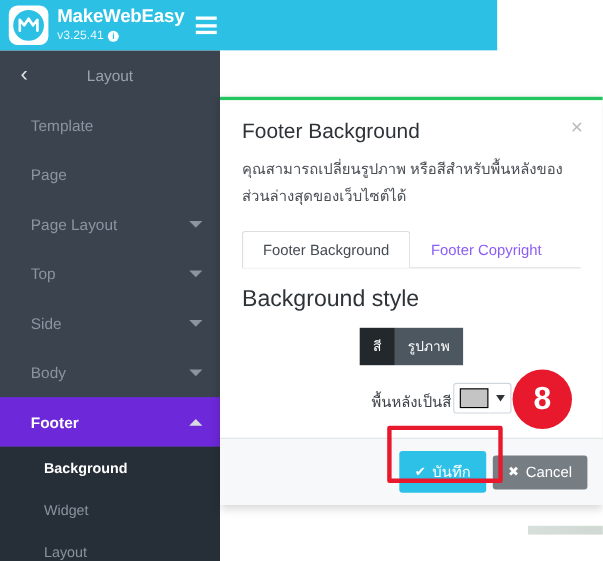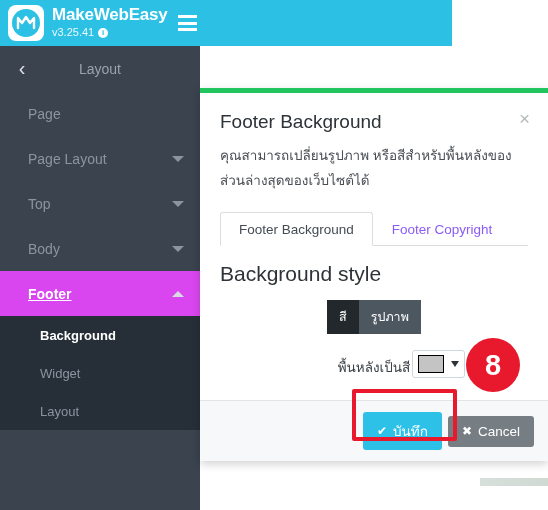--- a/index.html
+++ b/index.html
@@ -67,21 +67,21 @@
     padding-left: 28px; padding-right: 16px;
     font-size: 14px; color: #8b949f; cursor: pointer;
   }
   .nav-item .caret {
     position: absolute; right: 16px; top: 50%; margin-top: -3px;
     width: 0; height: 0; border-left: 6px solid transparent;
     border-right: 6px solid transparent;
   }
   .nav-item .caret.down { border-top: 6px solid #8b949f; }
   .nav-item .caret.up { border-bottom: 6px solid #d7dbdf; border-top: none; }
-  .nav-item.expanded { background: #d946ef; color: #ffffff; font-weight: bold; text-decoration: underline; }
+  .nav-item.expanded { background: #6d28d9; color: #ffffff; font-weight: bold; }
   .subnav { background: #262e38; width: 200px; }
   .sub-item {
     height: 38px; width: 188px; display: flex; align-items: center;
     padding-left: 40px; font-size: 13px; color: #8b949f; cursor: pointer;
   }
   .sub-item.active { color: #ffffff; font-weight: bold; }
 
   
   .content-backdrop {
     position: absolute; left: 200px; top: 46px; width: 348px; height: 464px;
@@ -90,21 +90,21 @@
   .bg-strip {
     position: absolute; left: 280px; top: 432px; width: 268px; height: 8px;
     background: linear-gradient(90deg,#c9d5cd 0%, #b9c6bd 45%, #cdd3d6 100%);
     opacity: 0.75;
   }
 
   
   .modal {
     position: absolute; left: 200px; top: 88px; width: 348px;
     background: #ffffff;
-    border-top: 5px solid #22c55e;
+    border-top: 3px solid #22c55e;
     box-shadow: 0 3px 9px rgba(0,0,0,0.18);
   }
   .modal-header { position: relative; padding: 16px 20px 0 20px; }
   .modal-title { font-size: 19px; color: #2e3338; font-weight: normal; line-height: 26px; }
   .modal-close {
     position: absolute; right: 18px; top: 16px;
     font-size: 19px; color: #b5babe; line-height: 20px; cursor: pointer;
   }
   .modal-desc {
     padding: 8px 22px 0 20px; font-size: 13.5px; color: #4a4f55;
@@ -218,28 +218,35 @@
     </div>
   </div>
 
   <div class="sidebar">
     <div class="sidebar-head">
       <div class="back-arrow">‹</div>
       <div class="head-title">Layout</div>
     </div>
 
     <div class="nav-item">
+      <span>Template</span>
+    </div>
+    <div class="nav-item">
       <span>Page</span>
     </div>
     <div class="nav-item">
       <span>Page Layout</span>
       <span class="caret down"></span>
     </div>
     <div class="nav-item">
       <span>Top</span>
+      <span class="caret down"></span>
+    </div>
+    <div class="nav-item">
+      <span>Side</span>
       <span class="caret down"></span>
     </div>
     <div class="nav-item">
       <span>Body</span>
       <span class="caret down"></span>
     </div>
     <div class="nav-item expanded">
       <span>Footer</span>
       <span class="caret up"></span>
     </div>

